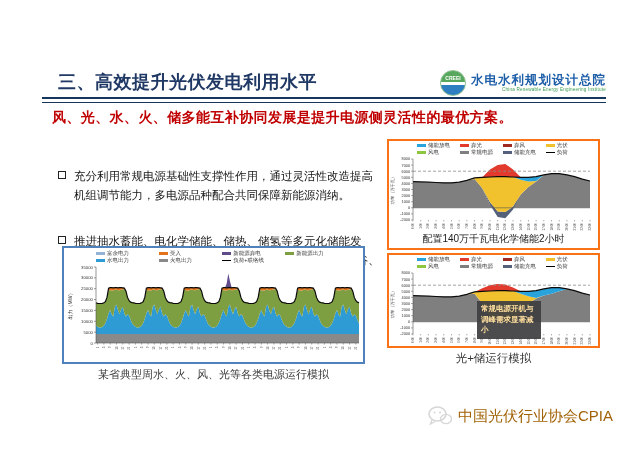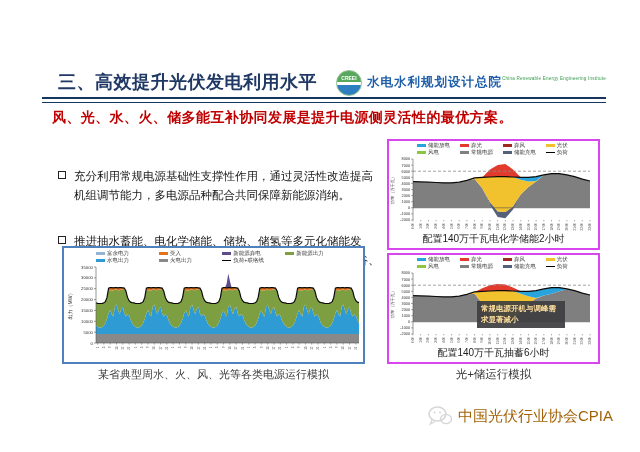--- a/index.html
+++ b/index.html
@@ -5,39 +5,39 @@
   html,body{margin:0;padding:0;}
   body{
     width:640px;height:452px;position:relative;overflow:hidden;
     background:#ffffff;font-family:"Liberation Sans","DejaVu Sans",sans-serif;
   }
   .title{position:absolute;left:58px;top:70px;color:#1f3864;font-size:18px;font-weight:bold;letter-spacing:.5px;}
   .rule{position:absolute;left:42px;right:34px;top:97px;height:3px;border-top:2px solid #17365d;border-bottom:1px solid #17365d;}
   .logo{position:absolute;right:34px;top:70px;display:flex;align-items:center;gap:5px;}
   .logo-badge{width:26px;height:26px;border-radius:50%;background:linear-gradient(180deg,#57a85c 0 46%,#ffffff 46% 58%,#2d7fc1 58% 100%);
     color:#fff;font-size:5px;font-weight:bold;display:flex;align-items:flex-start;justify-content:center;padding-top:4px;box-sizing:border-box;border:1px solid #8fbf92;}
-  .logo-txt{display:flex;flex-direction:row;line-height:1.1;text-align:right;}
+  .logo-txt{display:flex;flex-direction:column;line-height:1.1;text-align:right;}
   .logo-cn{color:#1f5fa9;font-weight:bold;font-size:12.5px;letter-spacing:1px;}
   .logo-en{color:#3a9b4f;font-size:4.6px;letter-spacing:.2px;}
   .headline{position:absolute;left:52px;top:109px;color:#c00000;font-weight:bold;font-size:14px;letter-spacing:.4px;}
   .bullets{position:absolute;left:57px;top:139px;width:326px;font-size:11.5px;line-height:1.62;color:#161616;}
   .bullet{position:relative;padding-left:17px;margin-bottom:4px;margin-top:28px;}
   .bullet-sq{position:absolute;left:1px;top:4px;width:6px;height:6px;border:1.4px solid #222;background:#fff;}
   .chart-box{position:absolute;border:2px solid #4f81bd;background:#fff;box-sizing:border-box;}
   .left-box{left:62px;top:246px;width:303px;height:118px;padding:1px 2px;}
   .left-caption{position:absolute;left:62px;top:367px;width:303px;text-align:center;font-size:11px;color:#3b3b3b;}
   .legend{display:flex;flex-wrap:wrap;padding:1px 2px 0 26px;}
   .lg{display:inline-flex;align-items:center;gap:2px;font-size:5.5px;color:#333;width:24%;white-space:nowrap;}
   .sw{width:9px;height:3px;display:inline-block;flex:none;}
   .sw.line{height:0;border-top:1.6px solid #000;background:none!important;}
   .right-col{position:absolute;left:387px;top:139px;width:213px;}
-  .rbox{border:2px solid #d946ef;background:#fff;position:relative;margin-bottom:3px;box-sizing:border-box;width:213px;}
+  .rbox{border:2px solid #f97316;background:#fff;position:relative;margin-bottom:3px;box-sizing:border-box;width:213px;}
   .rcaption{text-align:center;font-size:10px;color:#1c1c1c;padding:0 0 2px;}
   .right-title{text-align:center;font-size:11.5px;color:#333;margin-top:1px;}
-  .anno{position:absolute;left:88px;top:46px;width:88px;background:rgba(62,62,66,.93);color:#ffdf9e;
+  .anno{position:absolute;left:88px;top:46px;width:64px;background:rgba(62,62,66,.93);color:#ffdf9e;
         font-size:7.5px;font-weight:bold;line-height:1.4;padding:3px 4px;box-sizing:border-box;}
   .watermark{position:absolute;left:428px;top:406px;display:flex;align-items:center;gap:6px;color:#a16207;font-size:15px;}
   svg.plot{display:block;}
   text{font-family:"Liberation Sans","DejaVu Sans",sans-serif;}
 </style>
 </head>
 <body>
 
 <div class="title">三、高效提升光伏发电利用水平</div>
 
@@ -440,21 +440,20 @@
         <text x="179.01304347826087" y="67" font-size="3" fill="#444" transform="rotate(-90 179.01304347826087 67)" text-anchor="end">20:00</text>
         <line x1="185.6086956521739" y1="64" x2="185.6086956521739" y2="65.4" stroke="#555" stroke-width="0.5"></line>
         <text x="186.7086956521739" y="67" font-size="3" fill="#444" transform="rotate(-90 186.7086956521739 67)" text-anchor="end">21:00</text>
         <line x1="193.30434782608697" y1="64" x2="193.30434782608697" y2="65.4" stroke="#555" stroke-width="0.5"></line>
         <text x="194.40434782608696" y="67" font-size="3" fill="#444" transform="rotate(-90 194.40434782608696 67)" text-anchor="end">22:00</text>
         <line x1="201" y1="64" x2="201" y2="65.4" stroke="#555" stroke-width="0.5"></line>
         <text x="202.1" y="67" font-size="3" fill="#444" transform="rotate(-90 202.1 67)" text-anchor="end">23:00</text>
         <text x="5" y="33.5" font-size="4.2" fill="#333" text-anchor="middle" transform="rotate(-90 5 33.5)">功率（万千瓦）</text>
       </svg>
     <div class="anno">常规电源开机与调峰需求显著减小</div>
-    <div class="rcaption">配置140万千瓦抽蓄6小时</div>
   </div>
   <div class="right-title">光+储运行模拟</div>
 </div>
 
 <div class="watermark">
   <svg width="24" height="20" viewBox="0 0 24 20">
     <ellipse cx="9.5" cy="8" rx="8.5" ry="7" fill="none" stroke="#d7d7d7" stroke-width="1.6"></ellipse>
     <circle cx="6.5" cy="6.5" r="1" fill="#d7d7d7"></circle>
     <circle cx="12" cy="6.5" r="1" fill="#d7d7d7"></circle>
     <path d="M4 14 L2.5 18 L7 15.5" fill="none" stroke="#d7d7d7" stroke-width="1.4"></path>

